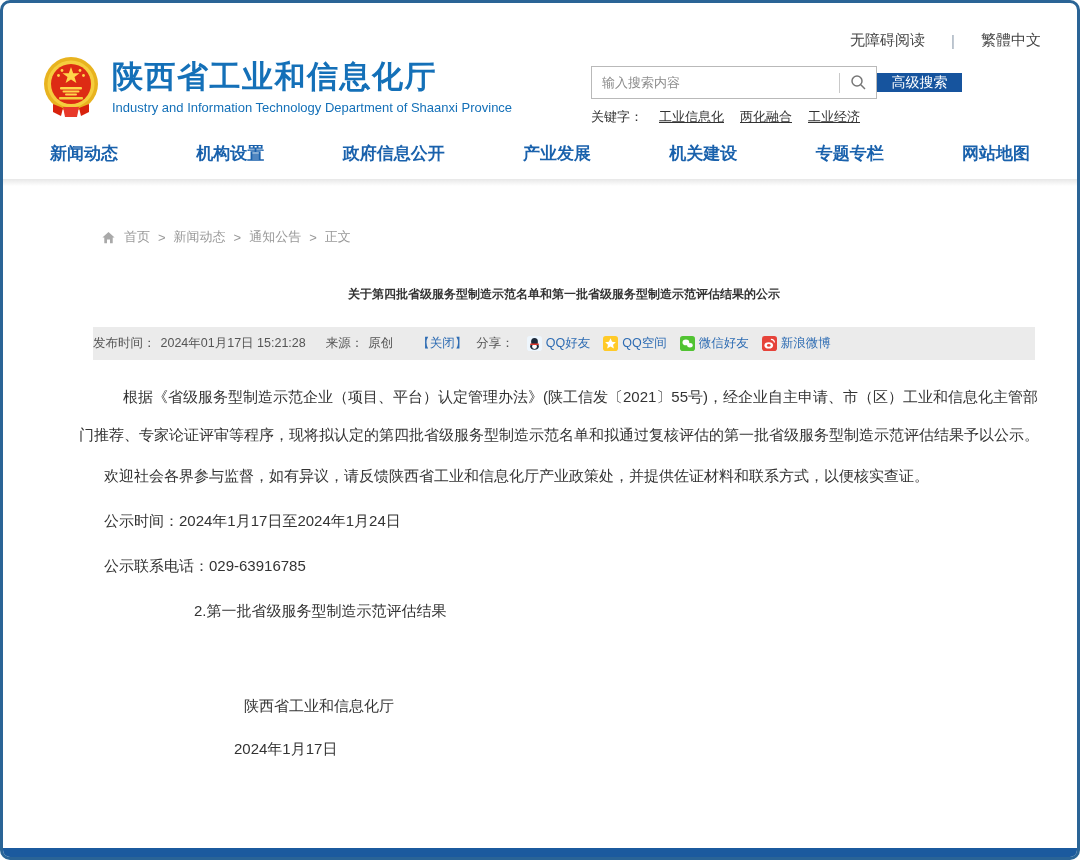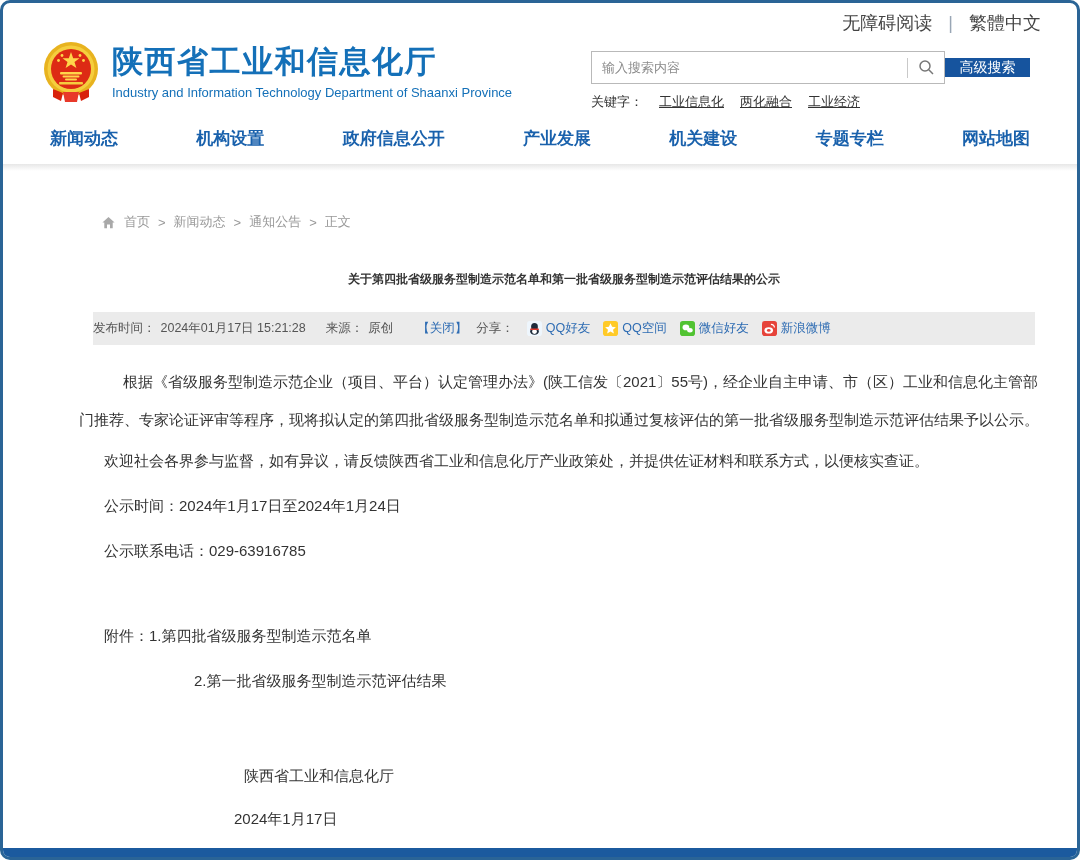--- a/index.html
+++ b/index.html
@@ -9,40 +9,40 @@
     position: relative;
     width: 1080px; height: 860px;
     border: 3px solid #2a6496;
     border-radius: 10px;
     background: #fff;
     overflow: hidden;
   }
   
   .topbar {
     display: flex; justify-content: flex-end; align-items: center;
-    gap: 16px; padding: 8px 36px 0 0;
-    font-size: 18px; color: #444;
+    gap: 26px; padding: 28px 36px 0 0;
+    font-size: 15px; color: #444;
   }
   .topbar a { color: #444; text-decoration: none; cursor: pointer; }
   .topbar .tdiv { color: #99a6b5; }
   
   .header {
     display: flex; justify-content: space-between; align-items: flex-start;
     padding: 6px 34px 4px 40px;
   }
   .logo-group { display: flex; align-items: center; gap: 13px; }
   .emblem { width: 56px; height: 62px; flex: 0 0 auto; }
   .site-title { font-size: 31px; font-weight: bold; color: #1470b8; letter-spacing: 1.5px; line-height: 1.15; }
   .site-sub { font-size: 13px; color: #1470b8; margin-top: 5px; }
   
   .search-group { margin-top: 10px; width: 452px; }
   .search-row { display: flex; align-items: center; }
   .search-box {
     display: flex; align-items: center;
-    width: 354px; height: 33px;
+    width: 286px; height: 33px;
     border: 1px solid #b9b9b9; background: #fff; justify-content: space-between;
   }
   .search-box input {
     flex: 1; border: none; outline: none; height: 100%;
     padding: 0 10px; font-size: 13px; color: #333;
     font-family: "Liberation Sans", "DejaVu Sans", sans-serif;
   }
   .search-box input::placeholder { color: #8b8b8b; }
   .search-sep { width: 1px; height: 20px; background: #c9c9c9; }
   .mag-btn { width: 36px; height: 100%; display:flex; align-items:center; justify-content:center; cursor:pointer; background:#fff; border:none; }
@@ -228,21 +228,20 @@
         </svg>
         <span>新浪微博</span>
       </a>
     </div>
 
     <p class="para p-first">根据《省级服务型制造示范企业（项目、平台）认定管理办法》(陕工信发〔2021〕55号)，经企业自主申请、市（区）工业和信息化主管部门推荐、专家论证评审等程序，现将拟认定的第四批省级服务型制造示范名单和拟通过复核评估的第一批省级服务型制造示范评估结果予以公示。</p>
     <p class="para p-ind p2">欢迎社会各界参与监督，如有异议，请反馈陕西省工业和信息化厅产业政策处，并提供佐证材料和联系方式，以便核实查证。</p>
     <p class="para p-ind p3">公示时间：2024年1月17日至2024年1月24日</p>
     <p class="para p-ind p4">公示联系电话：029-63916785</p>
 
-    <p class="para p-ind attach1"><span>附件：</span><a class="attach-link">1.第四批省级服务型制造示范名单</a></p>
     <p class="para attach2"><a class="attach-link">2.第一批省级服务型制造示范评估结果</a></p>
 
     <p class="para sig-org">陕西省工业和信息化厅</p>
     <p class="para sig-date">2024年1月17日</p>
   </div>
 
   <div class="footer-strip"></div>
 </div>
 
 </body></html>

